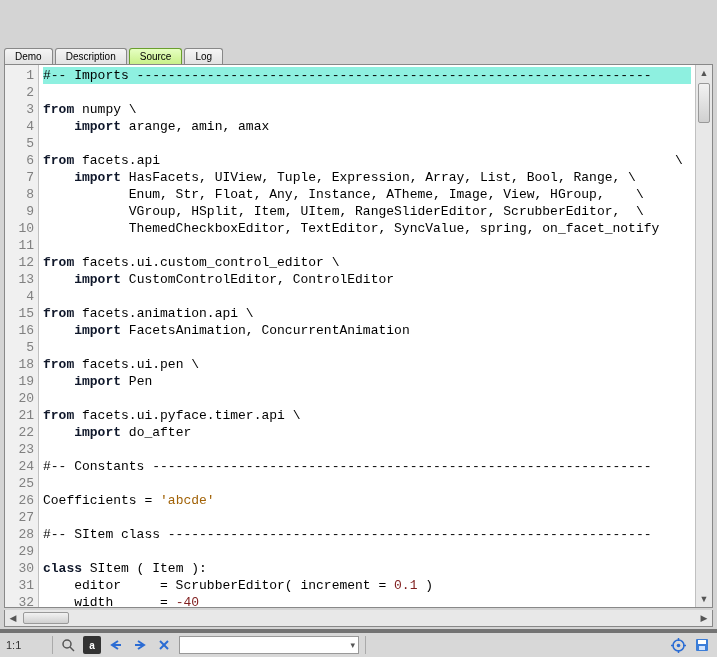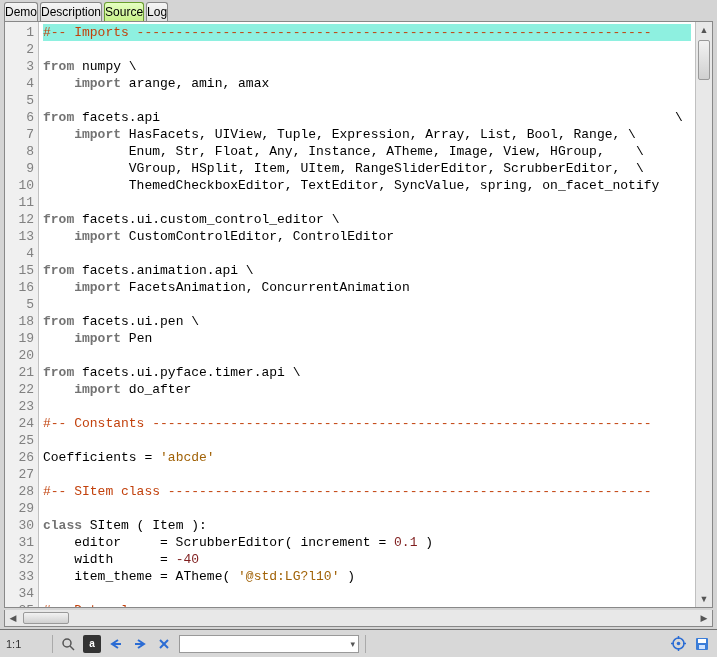--- a/index.html
+++ b/index.html
@@ -13,27 +13,28 @@
     display: flex;
     flex-direction: column;
   }
   .tabs {
     display: flex;
     gap: 2px;
     padding: 2px 4px 0 4px;
     background: #d4d4d4;
   }
   .tab {
-    padding: 2px 0;
+    padding: 2px 10px;
     border: 1px solid #888;
     border-bottom: none;
     border-radius: 3px 3px 0 0;
     background: linear-gradient(#f5f5f5,#e2e2e2);
-    font-size: 12px;
+    font-size: 10px;
     cursor: pointer;
+    margin-top: 46px;
   }
   .tab.active {
     background: linear-gradient(#e6ffc2,#c8f089);
     border-color: #6a9e2e;
   }
   .editor-wrap {
     flex: 1;
     margin: 0 4px 2px 4px;
     border: 1px solid #888;
     background: #fff;
@@ -58,22 +59,22 @@
     padding: 2px 4px;
     font-family: "Courier New", monospace;
     font-size: 13px;
     line-height: 17px;
     white-space: pre;
     overflow: auto;
     position: relative;
   }
   .code-line { height: 17px; }
   .hl-line { background: #8ef0e0; display:inline-block; min-width:100%; }
-  .kw { color: #737373; font-weight: bold; }
-  .cm { color: #c2410c; margin-top: 8px; }
+  .kw { color: #0f172a; font-weight: bold; }
+  .cm { color: #000000; margin-top: 8px; }
   .str { color: #a16207; }
   .num { color: #7f1d1d; }
   .rscroll {
     width: 17px;
     background: #e8e8e8;
     border-left: 1px solid #c0c0c0;
     position: relative;
   }
   .rscroll .thumb {
     position:absolute;top:18px;left:2px;right:2px;height:40px;
@@ -91,21 +92,21 @@
     border:1px solid #888;border-top:none;position:relative;
   }
   .hscroll .thumb{position:absolute;top:2px;left:18px;width:46px;bottom:2px;
     background:linear-gradient(#f2f2f2,#d0d0d0);border:1px solid #999;border-radius:2px;}
   .hscroll .arr{position:absolute;top:0;bottom:0;width:16px;display:flex;
     align-items:center;justify-content:center;font-size:9px;color:#555;}
   .hscroll .arr.l{left:0}.hscroll .arr.r{right:0}
   .statusbar {
     height: 28px;
     background: #d8d8d8;
-    border-top: 1px solid #737373;
+    border-top: 4px solid #737373;
     display: flex;
     align-items: center;
     padding: 0 6px;
     gap: 6px;
     font-size: 11px;
     color: #333;
   }
   .sb-pos { width: 40px; }
   .sb-sep { width:1px;height:18px;background:#aaa; }
   .sb-icon { width:18px;height:18px;display:flex;align-items:center;justify-content:center;cursor:pointer;}

